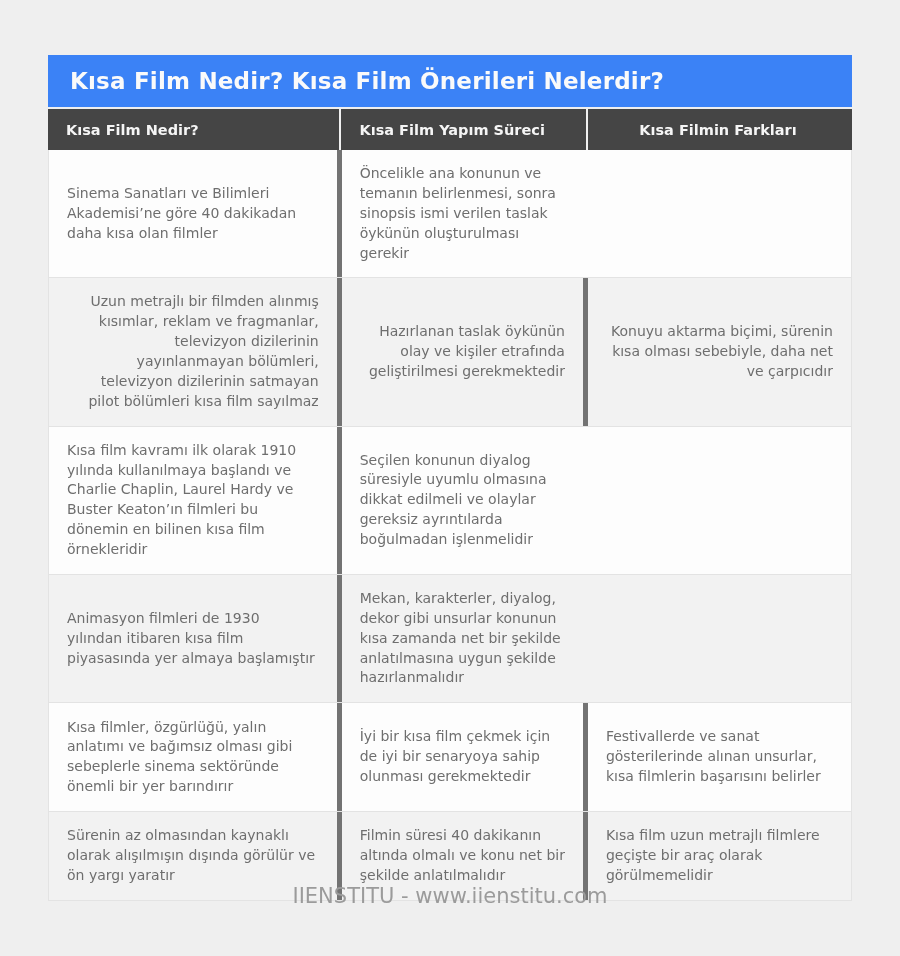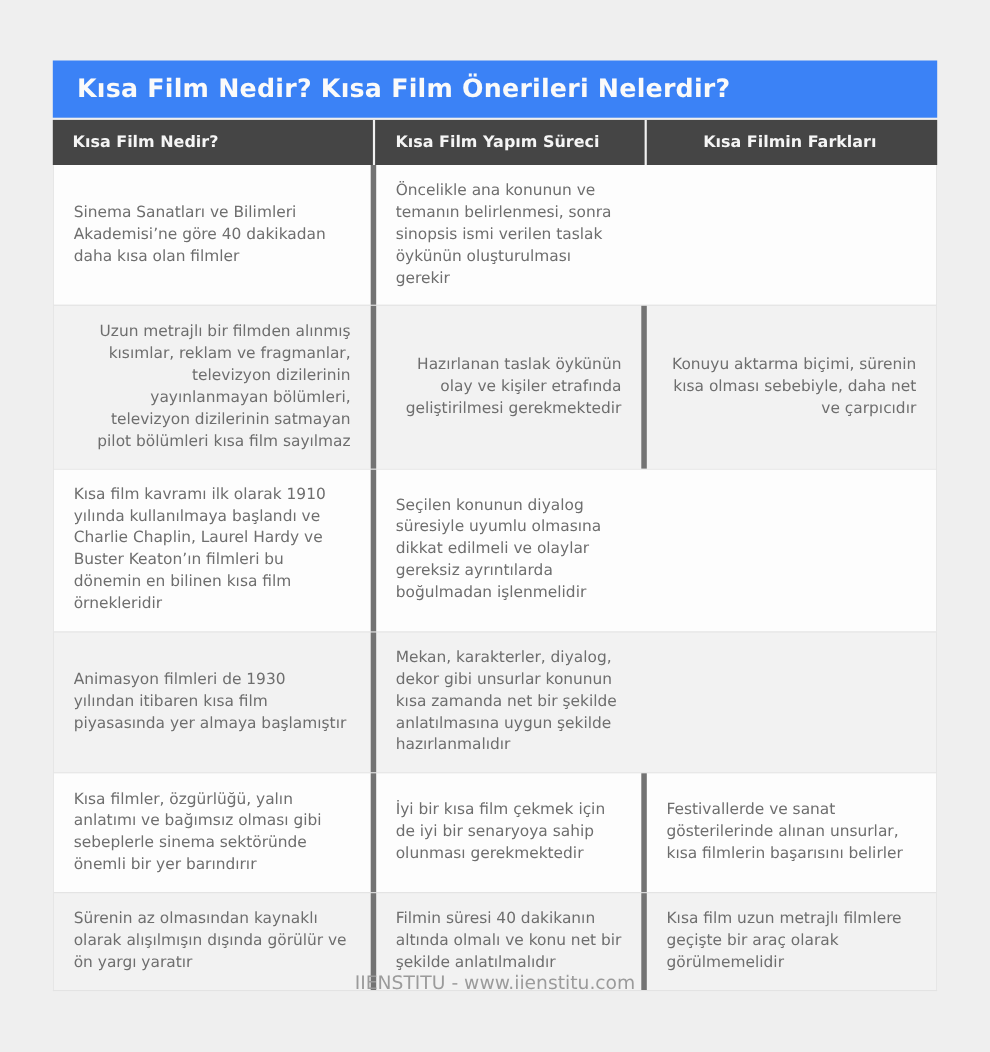--- a/index.html
+++ b/index.html
@@ -75,21 +75,21 @@
     border-right: 5px solid #737373;
   }
   .tcell:last-child { border-right: none; }
   .footer {
     position: absolute;
     top: 884px;
     left: 0;
     width: 900px;
     text-align: center;
     color: #9b9b9b;
-    font-size: 17px;
+    font-size: 21px;
   }
 </style>
 </head>
 <body>
 
 <div class="card">
 
   <div class="title-bar">
     <h1>Kısa Film Nedir? Kısa Film Önerileri Nelerdir?</h1>
   </div>

